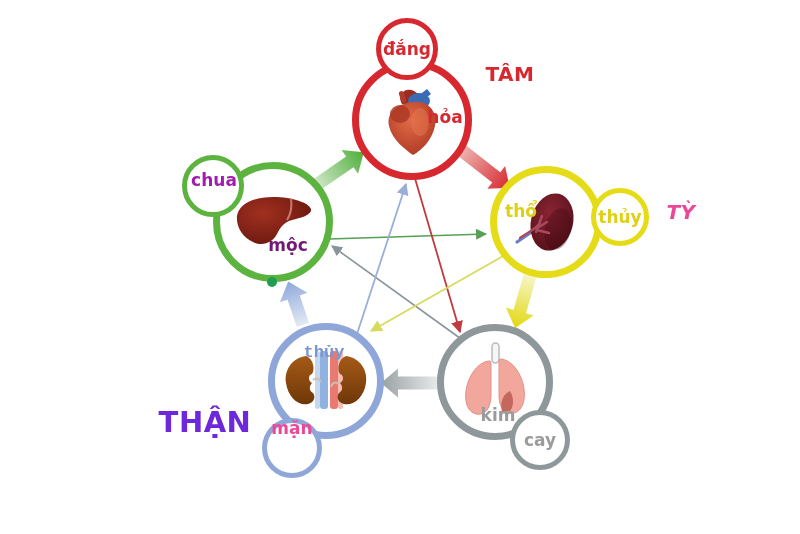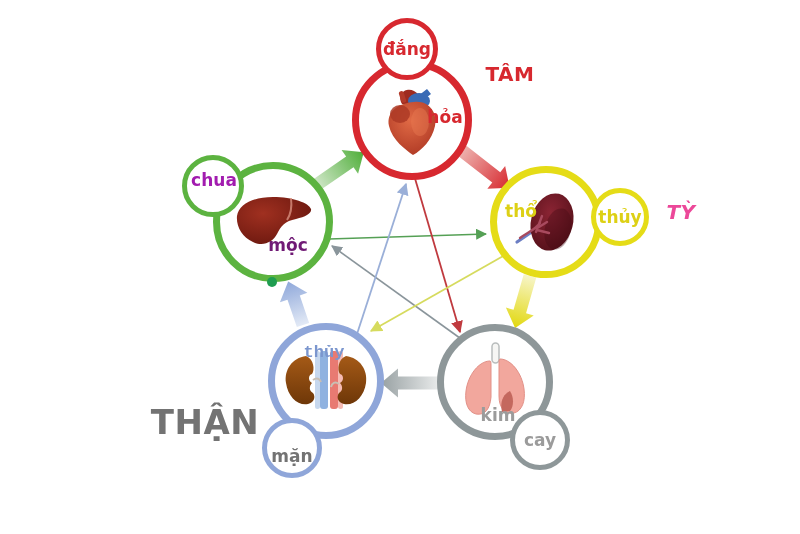--- a/index.html
+++ b/index.html
@@ -155,19 +155,19 @@
   <div class="lbl small z5" style="left:421px;top:117px;color:#d7282f;">hỏa</div>
 
   <div class="lbl small z5" style="left:497px;top:211px;color:#ddd015;text-align:right;">thổ</div>
   <div class="lbl small z5" style="left:596px;top:217px;color:#ddd015;">thủy</div>
   <div class="lbl title z5" style="left:657px;top:212px;color:#ec4899;font-style:italic;">TỲ</div>
 
   <div class="lbl small z5" style="left:474px;top:415px;color:#9b9b9b;">kim</div>
   <div class="lbl small z5" style="left:516px;top:440px;color:#9b9b9b;">cay</div>
 
   <div class="lbl small z5" style="left:300px;top:352px;color:#7b96ce;font-family:Liberation Mono, monospace;">thủy</div>
-  <div class="lbl small z5" style="left:268px;top:456px;color:#737373;">mặn</div>
-  <div class="lbl title z5" style="left:181px;top:422px;font-size:34px;color:#737373;">THẬN</div>
+  <div class="lbl small z5" style="left:268px;top:428px;color:#ec4899;">mặn</div>
+  <div class="lbl title z5" style="left:181px;top:422px;font-size:29px;color:#6d28d9;">THẬN</div>
 
   <div class="lbl small z5" style="left:190px;top:180px;color:#a21caf;">chua</div>
   <div class="lbl small z5" style="left:264px;top:245px;color:#701a75;">mộc</div>
 
 </div>
 
 </body></html>

